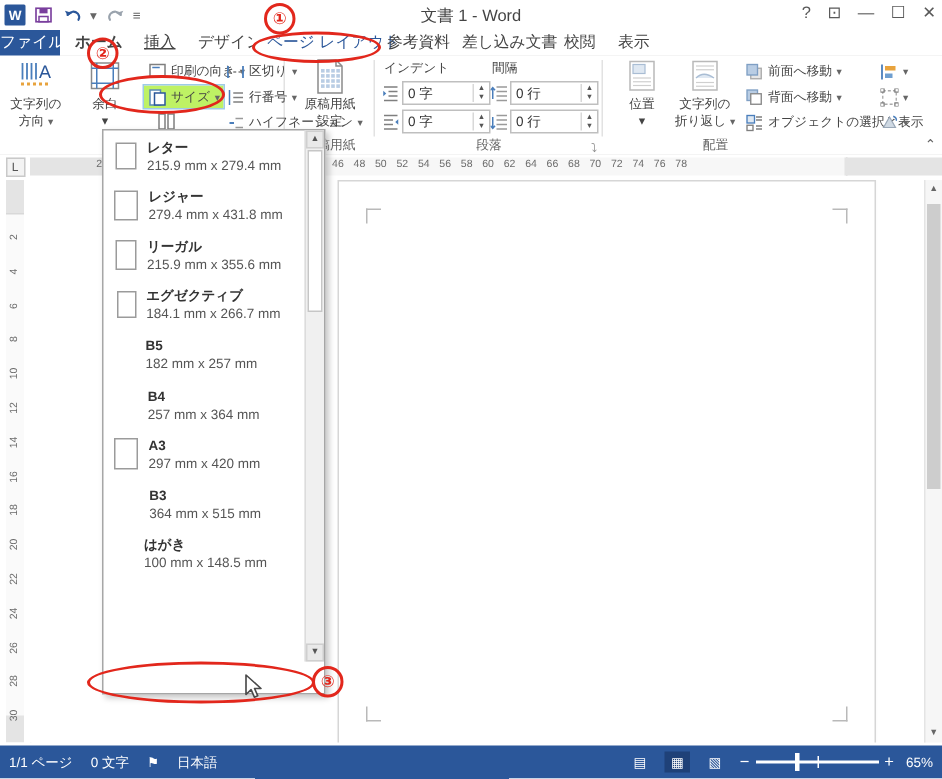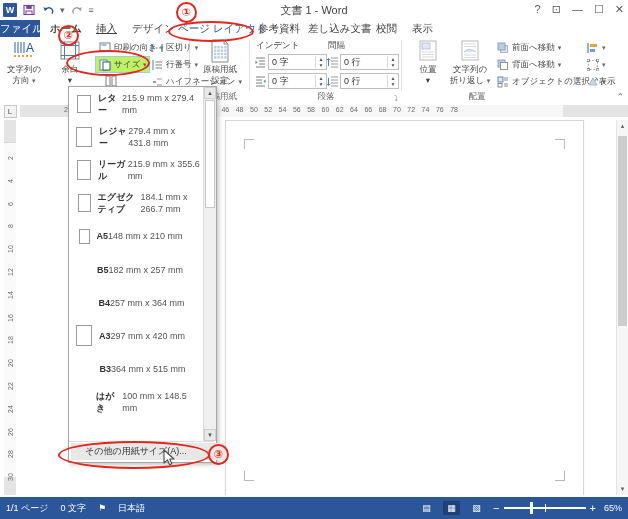--- a/index.html
+++ b/index.html
@@ -104,21 +104,21 @@
   .vscroll .sbtn{position:absolute;left:0;width:11px;height:12px;font-size:6px;color:#666;
      display:flex;align-items:center;justify-content:center;}
 
   
   .dropdown{position:absolute;left:68px;top:86px;width:147px;height:375px;background:#fff;
      border:1px solid #a6a6a6;box-shadow:2px 2px 4px rgba(0,0,0,.22);z-index:40;}
   .dd-list{position:absolute;left:0;top:0;width:135px;height:354px;overflow:hidden;}
   .dd-item{position:relative;height:33.2px;display:flex;align-items:center;gap:7px;padding:0 4px 0 6px;}
   .dd-item .pv{flex:0 0 auto;border:1px solid #9b9b9b;background:#fff;}
   .dd-item .pv.hidden{visibility:hidden;}
-  .dd-item .txt{display:flex;justify-content:center;}
+  .dd-item .txt{display:flex;flex-direction:column;justify-content:center;}
   .dd-item .nm{font-size:9px;color:#333;font-weight:bold;line-height:12px;}
   .dd-item .dim{font-size:9px;color:#555;line-height:12px;}
   .dd-item.sel .pv{outline:1px solid #7aa9d0;background:#e3eff9;box-shadow:0 0 0 2px #e3eff9;}
   .dd-scroll{position:absolute;right:0;top:0;width:12px;height:354px;background:#f0f0f0;border-left:1px solid #dcdcdc;}
   .dd-scroll .sb{position:absolute;left:0;width:12px;height:12px;background:#e9e9e9;border:1px solid #cfcfcf;
      box-sizing:border-box;display:flex;align-items:center;justify-content:center;font-size:6px;color:#555;}
   .dd-scroll .sthumb{position:absolute;left:1px;top:13px;width:10px;height:108px;background:#fff;border:1px solid #c6c6c6;box-sizing:border-box;}
   .dd-foot{position:absolute;left:0;bottom:0;width:145px;height:20px;border-top:1px solid #e0e0e0;}
   .dd-foot .fitem{position:absolute;left:2px;top:1px;width:141px;height:17px;background:#e8e8e8;
      display:flex;align-items:center;padding-left:14px;font-size:9px;color:#333;}
@@ -635,27 +635,20 @@
           </span>
         </div>
         <div class="dd-item">
           <span class="pv" style="width: 11px; height: 16px; margin-left: 2.5px;"></span>
           <span class="txt">
             <span class="nm">エグゼクティブ</span>
             <span class="dim">184.1 mm x 266.7 mm</span>
           </span>
         </div>
         <div class="dd-item">
-          <span class="pv" style="width: 9px; height: 13px; margin-left: 3.5px;"></span>
-          <span class="txt">
-            <span class="nm">A5</span>
-            <span class="dim">148 mm x 210 mm</span>
-          </span>
-        </div>
-        <div class="dd-item">
           <span class="pv hidden" style="width: 10px; height: 15px; margin-left: 3px;"></span>
           <span class="txt">
             <span class="nm">B5</span>
             <span class="dim">182 mm x 257 mm</span>
           </span>
         </div>
         <div class="dd-item">
           <span class="pv hidden" style="width: 13px; height: 18px; margin-left: 1.5px;"></span>
           <span class="txt">
             <span class="nm">B4</span>
@@ -681,23 +674,20 @@
           <span class="txt">
             <span class="nm">はがき</span>
             <span class="dim">100 mm x 148.5 mm</span>
           </span>
         </div>
       </div>
     <div class="dd-scroll">
       <div class="sb" style="top:0;">▲</div>
       <div class="sthumb"></div>
       <div class="sb" style="top:342px;">▼</div>
-    </div>
-    <div class="dd-foot">
-      <div class="fitem">その他の用紙サイズ(A)...</div>
     </div>
   </div>
 
   <svg class="cursor-arrow" style="left:163px;top:449px;" width="13" height="18" viewBox="0 0 13 18">
     <path d="M1 1 L1 14 L4.4 10.8 L6.6 15.8 L8.8 14.8 L6.7 10 L11 10 Z" fill="#fff" stroke="#4a4a4a" stroke-width="1.1" stroke-linejoin="round"></path>
   </svg>
 
   <div class="anno ellipse" style="left:168px;top:21px;width:82px;height:17px;"></div>
   <div class="anno num" style="left:176px;top:2px;">①</div>
 

